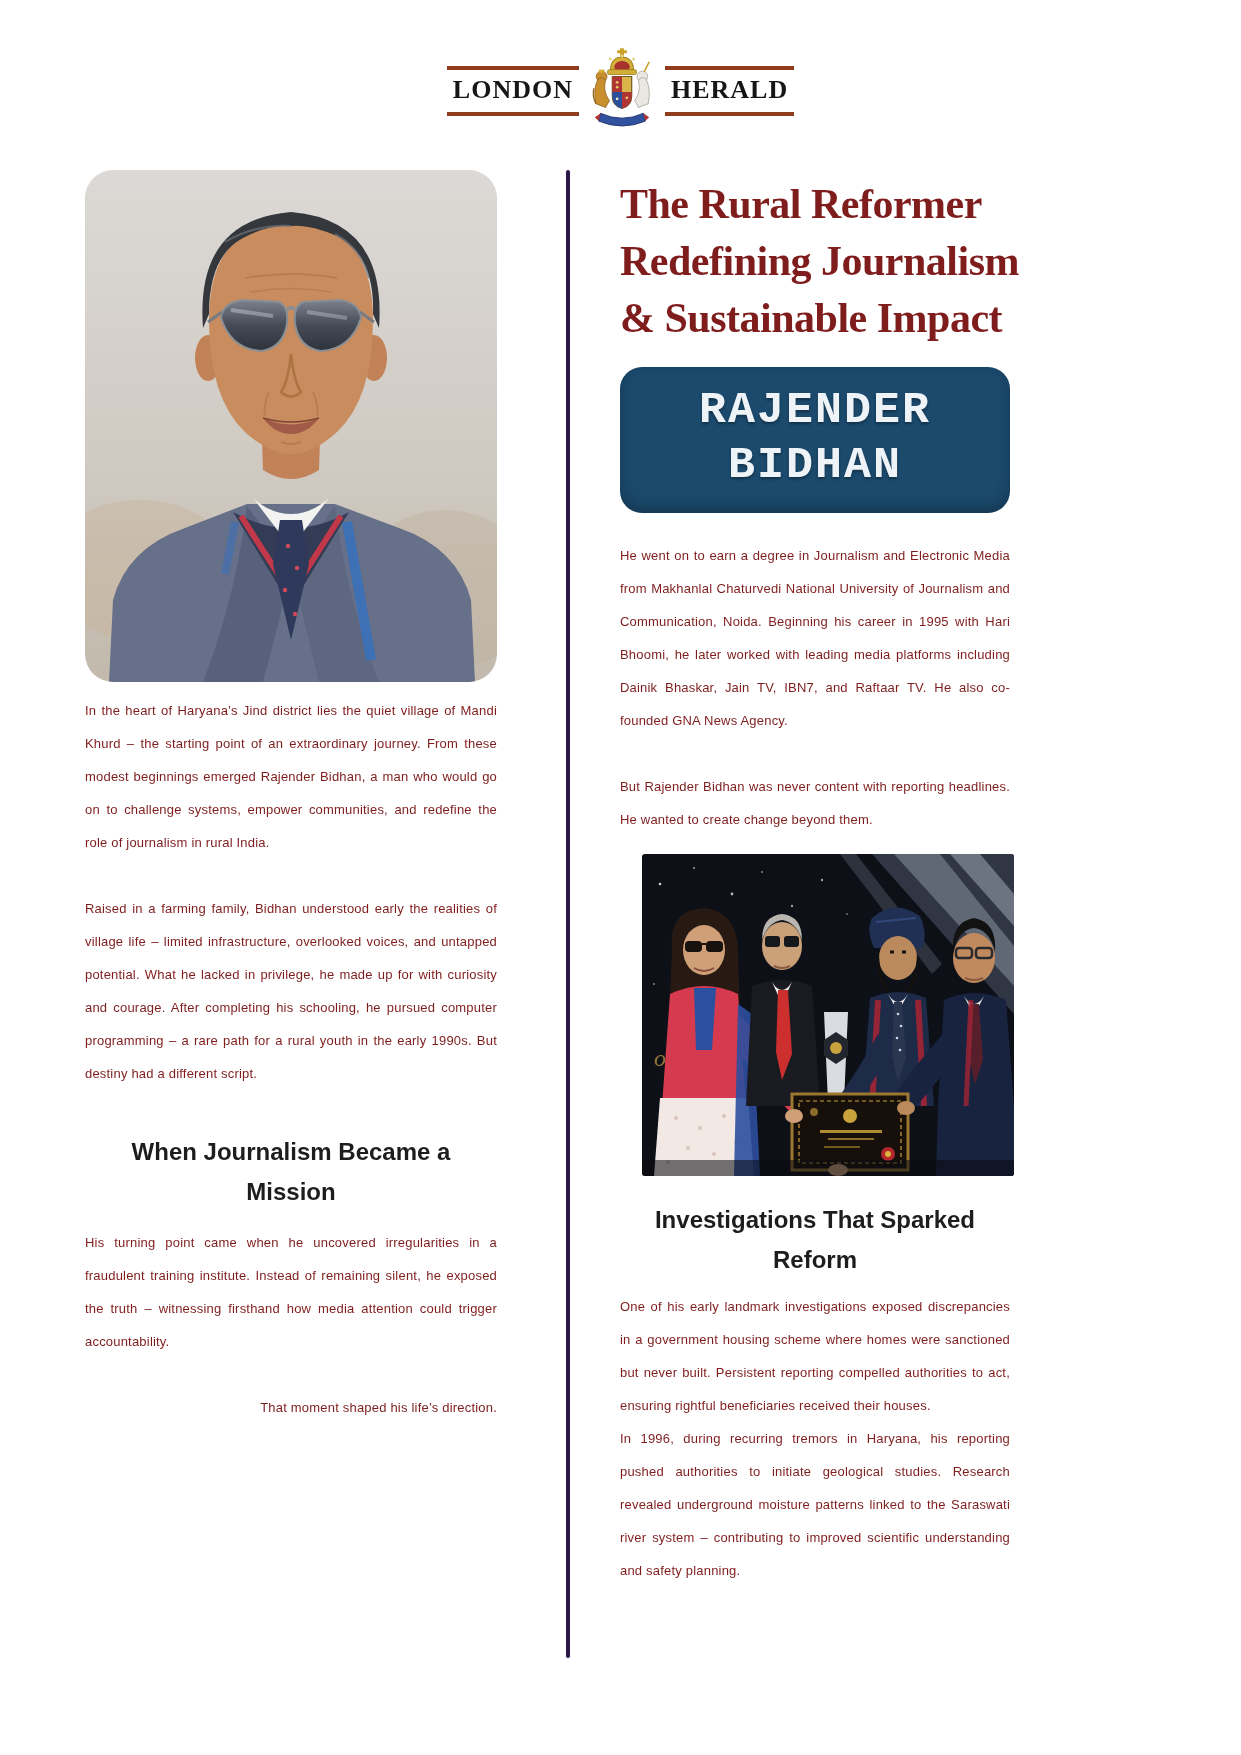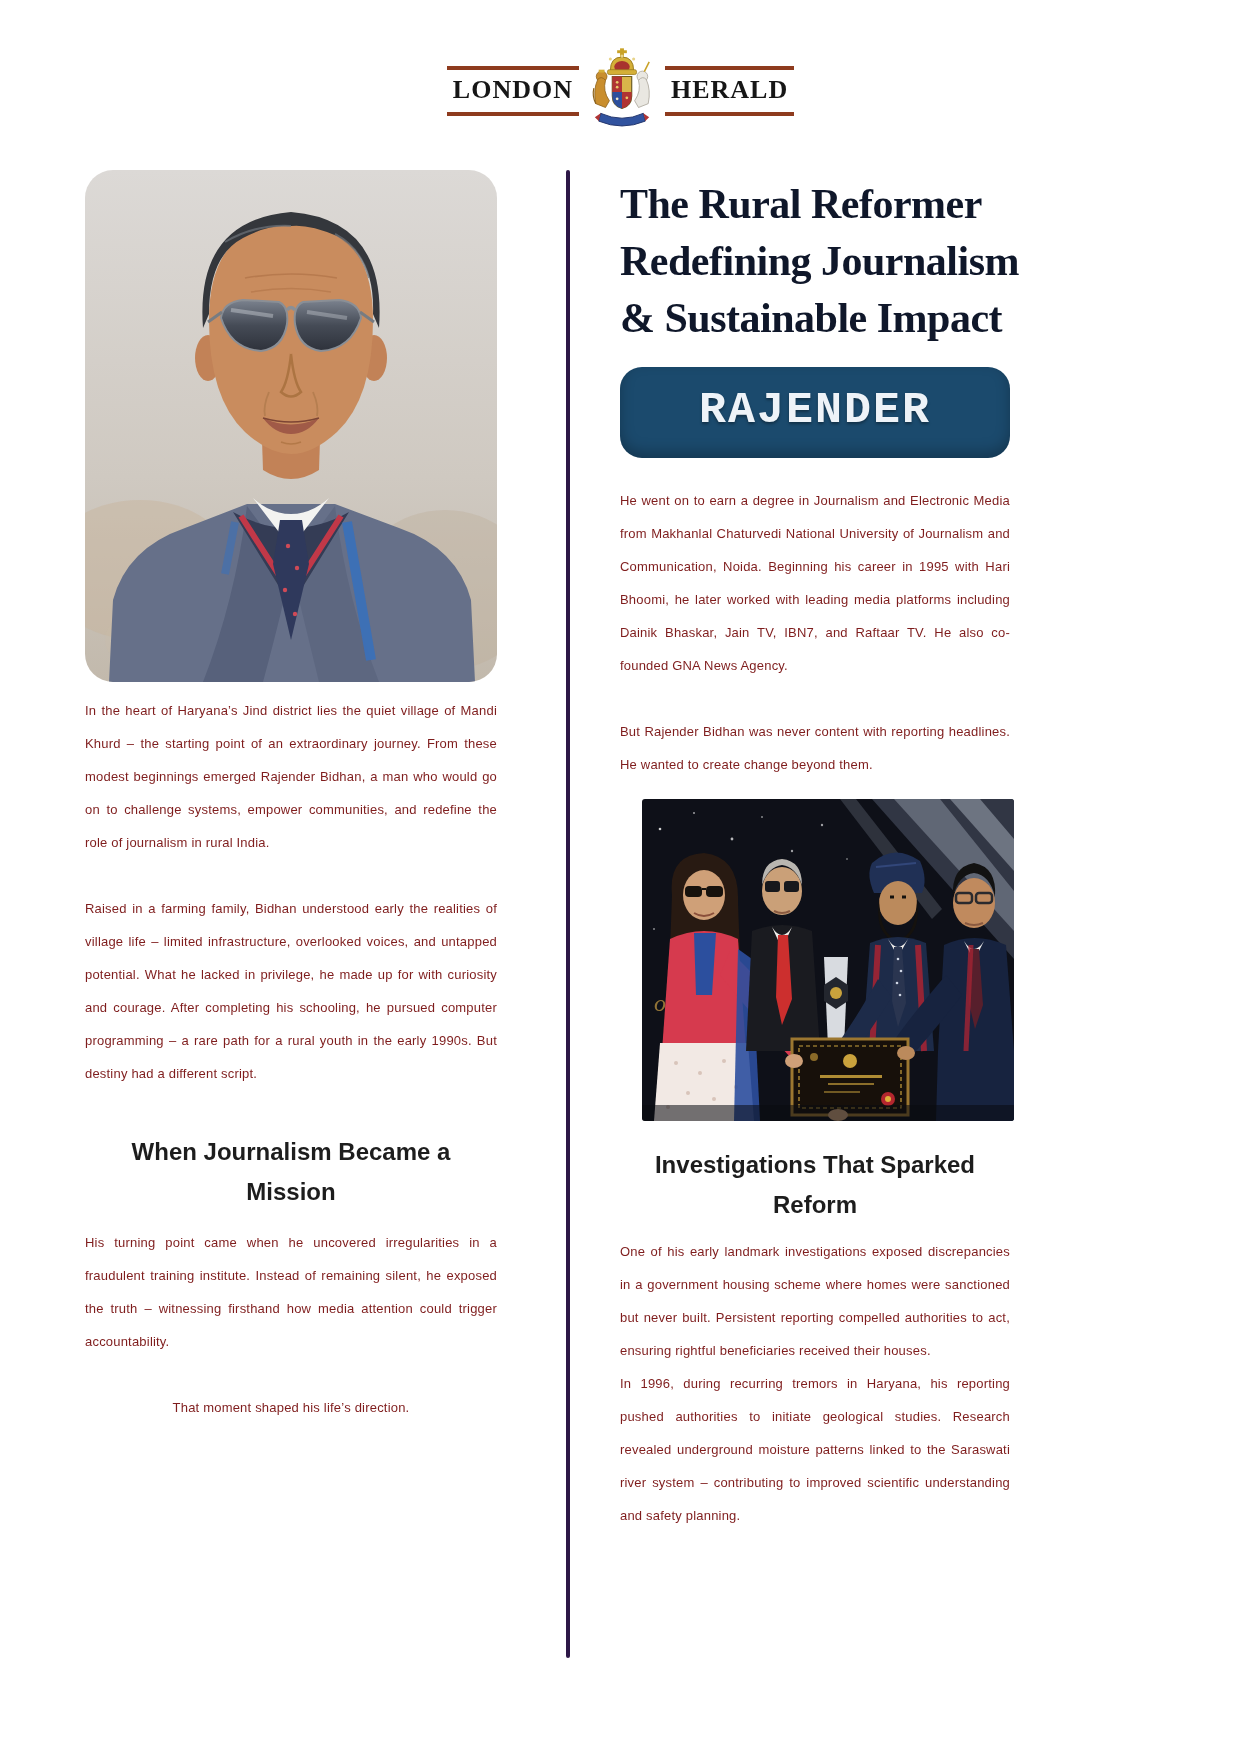--- a/index.html
+++ b/index.html
@@ -43,27 +43,27 @@
 
   
   .portrait {
     width:412px; height:512px; border-radius:28px; overflow:hidden; display:block;
   }
   .lh1 { margin-top:32px; }
   .lp1 { margin-top:12px; }
   .lp2 { margin-top:33px; }
   .lh2 { margin-top:42px; }
   .lp3 { margin-top:14px; }
-  .lp4 { margin-top:33px; text-align:center; }
+  .lp4 { margin-top:33px; text-align:right; }
 
   
   .headline { margin:0; }
   .headline-line {
     font-family:"Liberation Serif", serif; font-weight:700;
-    font-size:42px; line-height:57px; color:#0f172a;
+    font-size:42px; line-height:57px; color:#7f1d1d;
     letter-spacing:-0.5px; white-space:nowrap;
   }
   .name-badge {
     margin-top:20px; width:390px; box-sizing:border-box;
     background:#1b4a6d; border-radius:22px;
     padding:16px 0 20px 0; text-align:center;
     box-shadow:inset 0 -6px 14px rgba(0,0,0,0.25);
   }
   .badge-line {
     font-family:Liberation Mono, monospace; font-weight:700;
@@ -218,20 +218,21 @@
   <div class="right-col">
 
     <h1 class="headline">
       <div class="headline-line">The Rural Reformer</div>
       <div class="headline-line">Redefining Journalism</div>
       <div class="headline-line">&amp; Sustainable Impact</div>
     </h1>
 
     <div class="name-badge">
       <div class="badge-line">RAJENDER</div>
+      <div class="badge-line">BIDHAN</div>
     </div>
 
     <p class="body-par rp1">He went on to earn a degree in Journalism and Electronic Media from Makhanlal Chaturvedi National University of Journalism and Communication, Noida. Beginning his career in 1995 with Hari Bhoomi, he later worked with leading media platforms including Dainik Bhaskar, Jain TV, IBN7, and Raftaar TV. He also co-founded GNA News Agency.</p>
     <p class="body-par rp2">But Rajender Bidhan was never content with reporting headlines. He wanted to create change beyond them.</p>
 
     <svg class="award" viewBox="0 0 372 322" aria-hidden="true">
       <rect width="372" height="322" fill="#0e1018"></rect>
 
       <polygon points="230,0 372,0 372,160" fill="#353b49" opacity="0.9"></polygon>
       <polygon points="252,0 298,0 372,92 372,132" fill="#8f97a6" opacity="0.5"></polygon>

